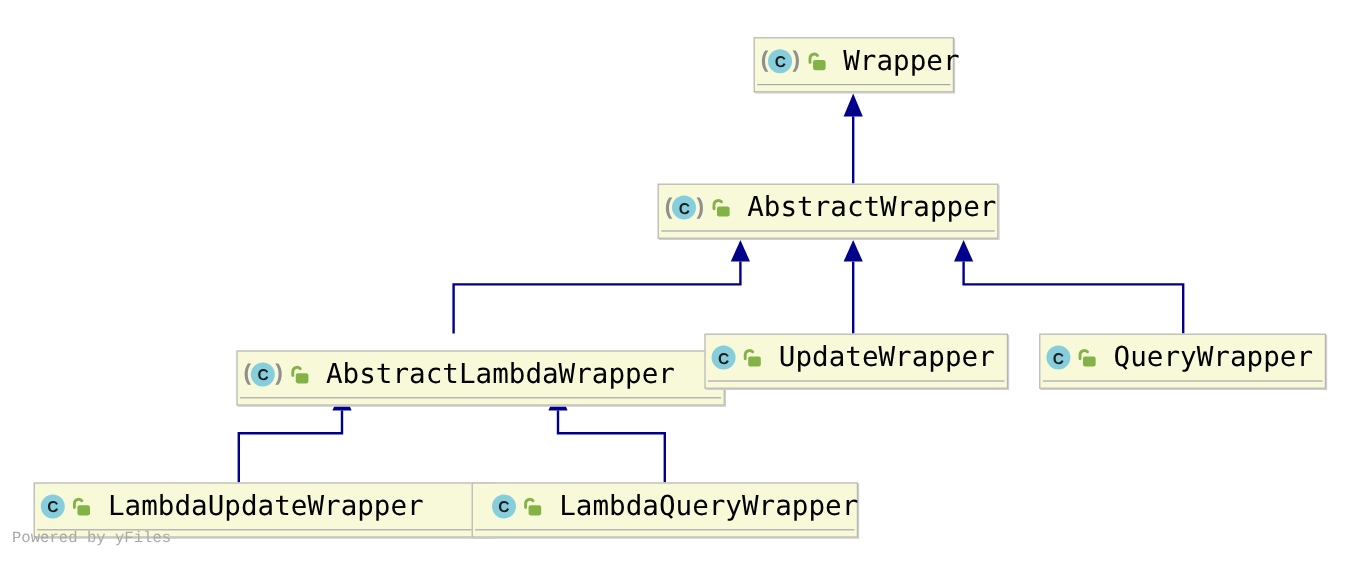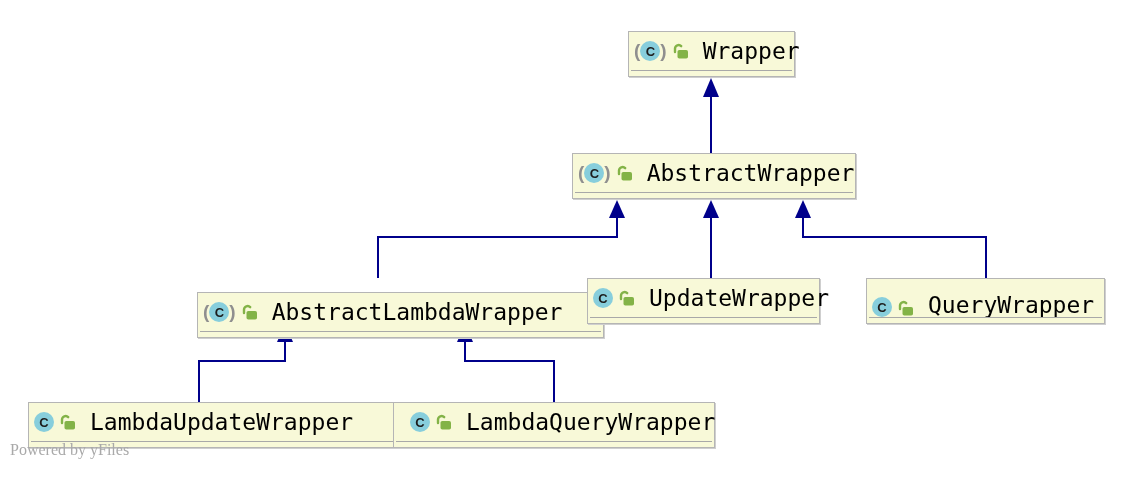--- a/index.html
+++ b/index.html
@@ -13,24 +13,24 @@
     position:absolute;height:46px;box-sizing:border-box;
     background:#F8F9D8;border:1px solid #B5B5B5;
     box-shadow:1px 1px 0 #cfcfcf;
     display:flex;align-items:center;
     padding:0 6px 6px 5px;cursor:default;
   }
   .node::after{ 
     content:"";position:absolute;left:2px;right:2px;bottom:5px;height:1px;background:#a8a8a8;
   }
   #n-wrapper              {left:628px;top:31px; width:167px;}
-  #n-abstractwrapper      {left:572px;top:153px;width:284px;}
+  #n-abstractwrapper      {left:548px;top:153px;width:284px;}
   #n-abstractlambdawrapper{left:197px;top:292px;width:407px;}
-  #n-updatewrapper        {left:587px;top:278px;width:233px;}
-  #n-querywrapper         {left:866px;top:278px;width:239px;align-items:flex-end;}
+  #n-updatewrapper        {left:587px;top:278px;width:253px;}
+  #n-querywrapper         {left:866px;top:278px;width:239px;}
   #n-lambdaupdatewrapper  {left:28px; top:402px;width:384px;}
   #n-lambdaquerywrapper   {left:393px;top:402px;width:322px;padding-left:16px;}
 
   .cbadge{display:flex;align-items:center;flex:none;}
   .paren{
     color:#8f8f8f;font-family:"Liberation Sans",sans-serif;
     font-size:19px;font-weight:bold;line-height:20px;
   }
   .paren.l::before{content:"(";}
   .paren.r::before{content:")";}
@@ -39,21 +39,21 @@
     display:flex;align-items:center;justify-content:center;
     font-family:"Liberation Sans",sans-serif;font-size:13px;font-weight:bold;color:#1c1c1c;
   }
   .ccircle::before{content:"C";}
   .lock{display:flex;align-items:center;margin-left:5px;flex:none;}
   .label{
     font-size:23px;color:#000;white-space:nowrap;margin-left:13px;line-height:1;
   }
   .watermark{
     position:absolute;left:10px;top:441px;
-    font-family:Liberation Serif, serif;font-size:16px;color:#a9a9a9;
+    font-family:Liberation Mono, monospace;font-size:13px;color:#a9a9a9;
     z-index:5;pointer-events:none;
   }
 </style>
 </head>
 <body>
 
 <div class="canvas">
 
   <svg class="edges" viewBox="0 0 1134 477" xmlns="http://www.w3.org/2000/svg">
     <g stroke="#00008B" stroke-width="2" fill="none">

